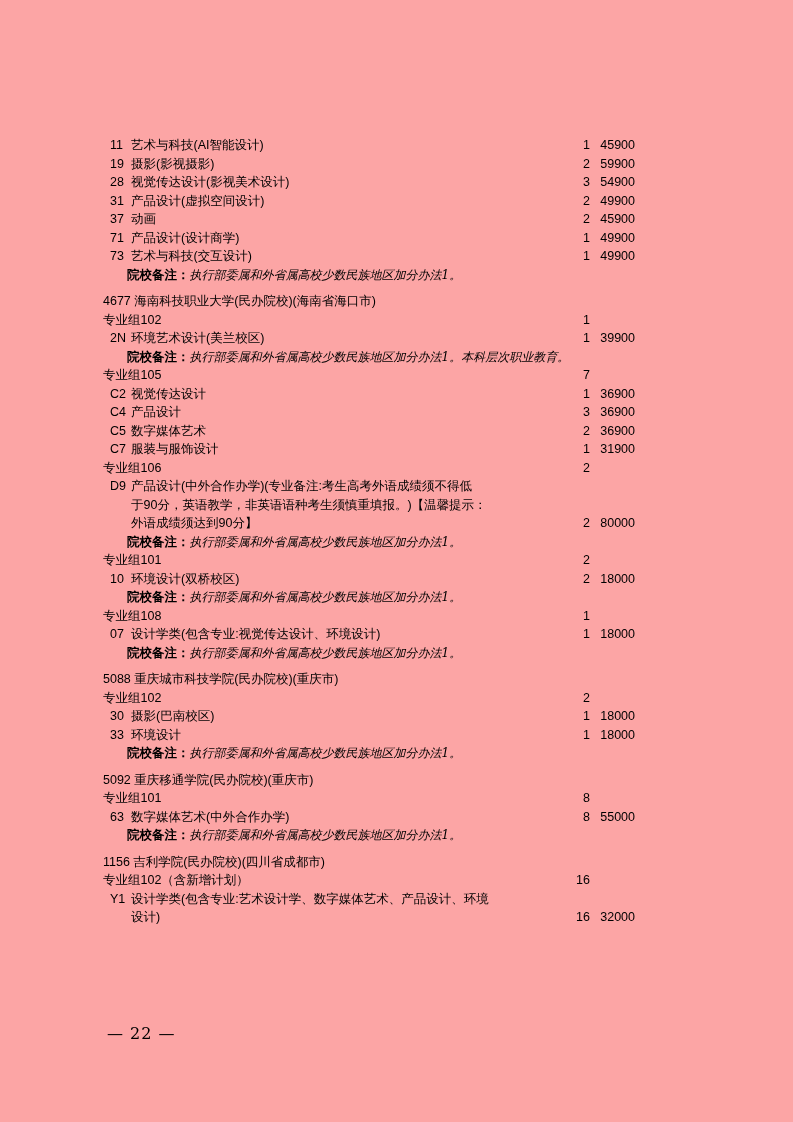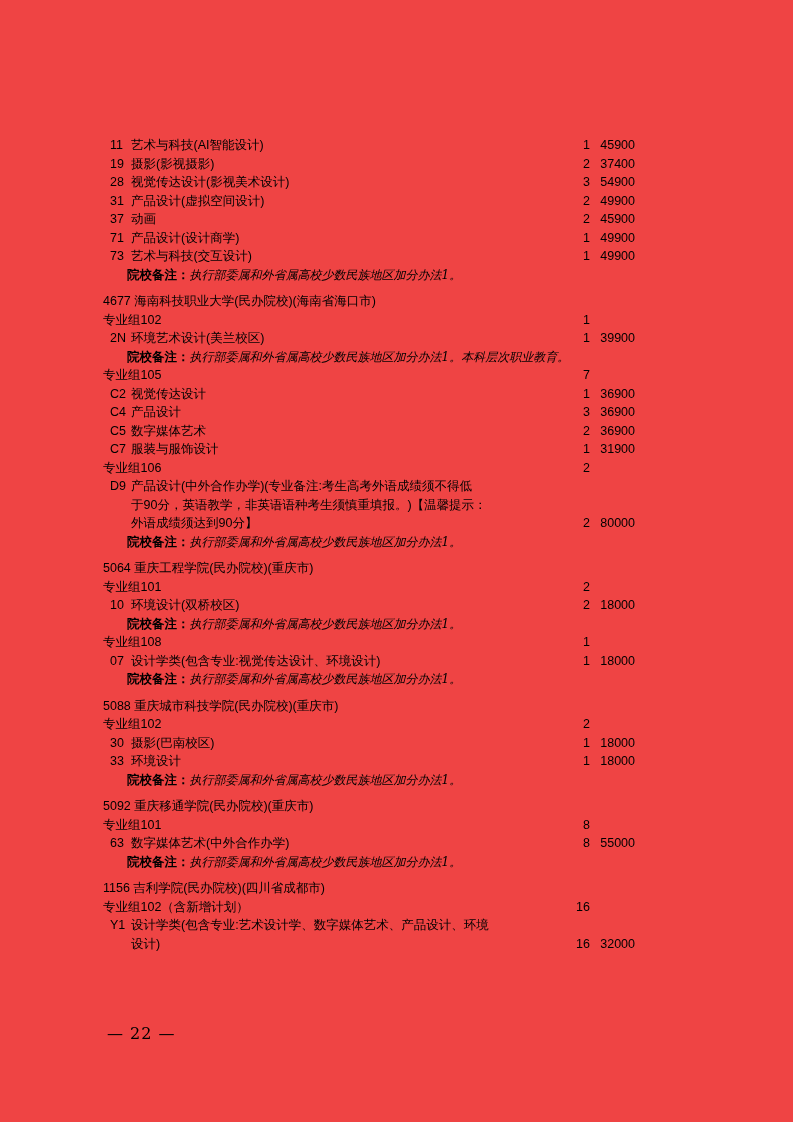--- a/index.html
+++ b/index.html
@@ -1,20 +1,20 @@
 <!DOCTYPE html>
 <html><head>
 <meta charset="utf-8">
 <style>
   html, body { margin: 0; padding: 0; background: #ffffff; }
   .page {
     position: relative;
     width: 793px;
     height: 1122px;
-    background: #ef4444;
+    background: #fca5a5;
     color: #000000;
     font-family: "Liberation Sans", "DejaVu Sans", sans-serif;
     font-size: 12.5px;
     overflow: hidden;
   }
   .content {
     position: absolute;
     left: 103px;
     top: 136px;
     width: 544px;
@@ -79,21 +79,21 @@
     <span class="fee">45900</span>
   </div>
           <div class="row major">
     <div class="major-text">
       <span class="code">19</span>
       <span class="name">
                 <span class="name-line">摄影(影视摄影)</span>
               </span>
     </div>
     <span class="count">2</span>
-    <span class="fee">37400</span>
+    <span class="fee">59900</span>
   </div>
           <div class="row major">
     <div class="major-text">
       <span class="code">28</span>
       <span class="name">
                 <span class="name-line">视觉传达设计(影视美术设计)</span>
               </span>
     </div>
     <span class="count">3</span>
     <span class="fee">54900</span>
@@ -226,21 +226,20 @@
     </div>
     <span class="count">2</span>
     <span class="fee">80000</span>
   </div>
           <div class="row note">
     <span class="note-label">院校备注：</span><span class="note-text">执行部委属和外省属高校少数民族地区加分办法1。</span>
   </div>
         </div>
   </section>
       <section class="section">
-    <div class="row uni">5064 重庆工程学院(民办院校)(重庆市)</div>
     <div class="rows">
           <div class="row group">
     <span class="gname">专业组101</span>
     <span class="count">2</span>
   </div>
           <div class="row major">
     <div class="major-text">
       <span class="code">10</span>
       <span class="name">
                 <span class="name-line">环境设计(双桥校区)</span>

